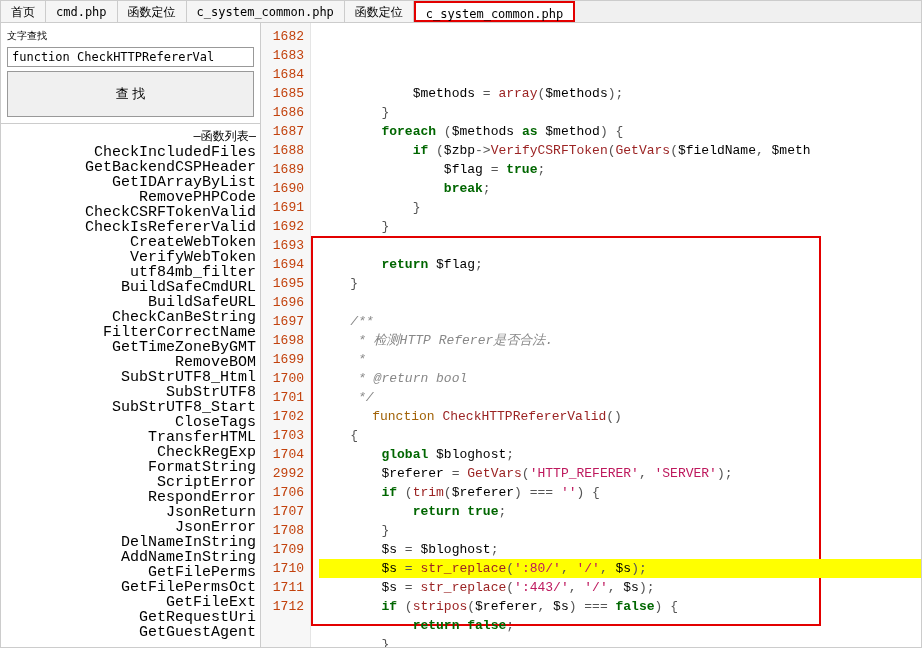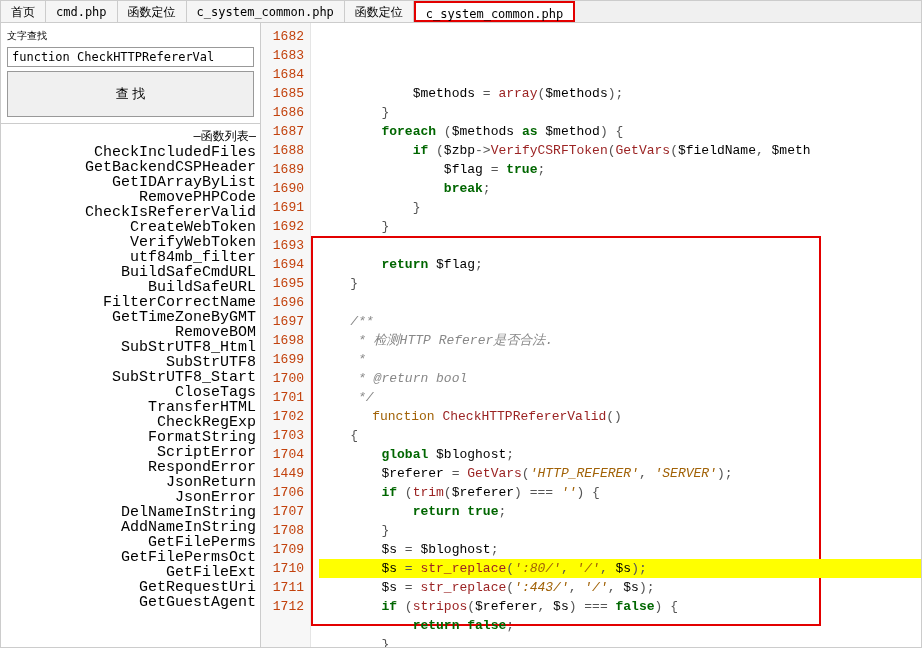--- a/index.html
+++ b/index.html
@@ -27,21 +27,21 @@
 .code-area { flex: 1; padding: 4px 0 4px 8px; font-family: "Courier New", monospace; font-size: 13px; line-height: 19px; overflow: hidden; white-space: pre; position: relative; }
 
 .code-line { height: 19px; position: relative; }
 .red-box { position: absolute; border: 2px solid #e30000; pointer-events: none; }
 
 .hl-yellow { background: #ffff00; display: inline-block; width: 100%; }
 
 .tok-var { color: #000; }
 .tok-kw { color: #006600; font-weight: bold; }
 .tok-fn { color: #9b2323; }
-.tok-str { color: #a16207; font-style: italic; }
+.tok-str { color: #be185d; }
 .tok-comment { color: #888; font-style: italic; }
 .tok-punct { color: #555; }
 .tok-defkw { color: #a16207; font-weight: normal; margin-left: 22px; }
 .tok-bool { color: #006600; font-weight: bold; }
 
 </style>
 </head>
 <body>
 
 <div class="container">
@@ -63,26 +63,28 @@
         <input class="search-input" value="function CheckHTTPRefererVal" style="">
         <button class="search-btn">查 找</button>
       </div>
       <div class="func-list-wrap">
         <div class="func-list-header">—函数列表—</div>
         <div id="func-list">
             <div class="func-item">CheckIncludedFiles</div>
             <div class="func-item">GetBackendCSPHeader</div>
             <div class="func-item">GetIDArrayByList</div>
             <div class="func-item">RemovePHPCode</div>
+            <div class="func-item">CheckCSRFTokenValid</div>
             <div class="func-item">CheckIsRefererValid</div>
             <div class="func-item">CreateWebToken</div>
             <div class="func-item">VerifyWebToken</div>
             <div class="func-item">utf84mb_filter</div>
             <div class="func-item">BuildSafeCmdURL</div>
             <div class="func-item">BuildSafeURL</div>
+            <div class="func-item">CheckCanBeString</div>
             <div class="func-item">FilterCorrectName</div>
             <div class="func-item">GetTimeZoneByGMT</div>
             <div class="func-item">RemoveBOM</div>
             <div class="func-item">SubStrUTF8_Html</div>
             <div class="func-item">SubStrUTF8</div>
             <div class="func-item">SubStrUTF8_Start</div>
             <div class="func-item">CloseTags</div>
             <div class="func-item">TransferHTML</div>
             <div class="func-item">CheckRegExp</div>
             <div class="func-item">FormatString</div>
@@ -119,21 +121,21 @@
           <div>1695</div>
           <div>1696</div>
           <div>1697</div>
           <div>1698</div>
           <div>1699</div>
           <div>1700</div>
           <div>1701</div>
           <div>1702</div>
           <div>1703</div>
           <div>1704</div>
-          <div>1449</div>
+          <div>2992</div>
           <div>1706</div>
           <div>1707</div>
           <div>1708</div>
           <div>1709</div>
           <div>1710</div>
           <div>1711</div>
           <div>1712</div>
         </div>
       <div class="code-area" id="code">
         <div class="red-box" style="left:0; top:213px; width:510px; height:390px;"></div>

